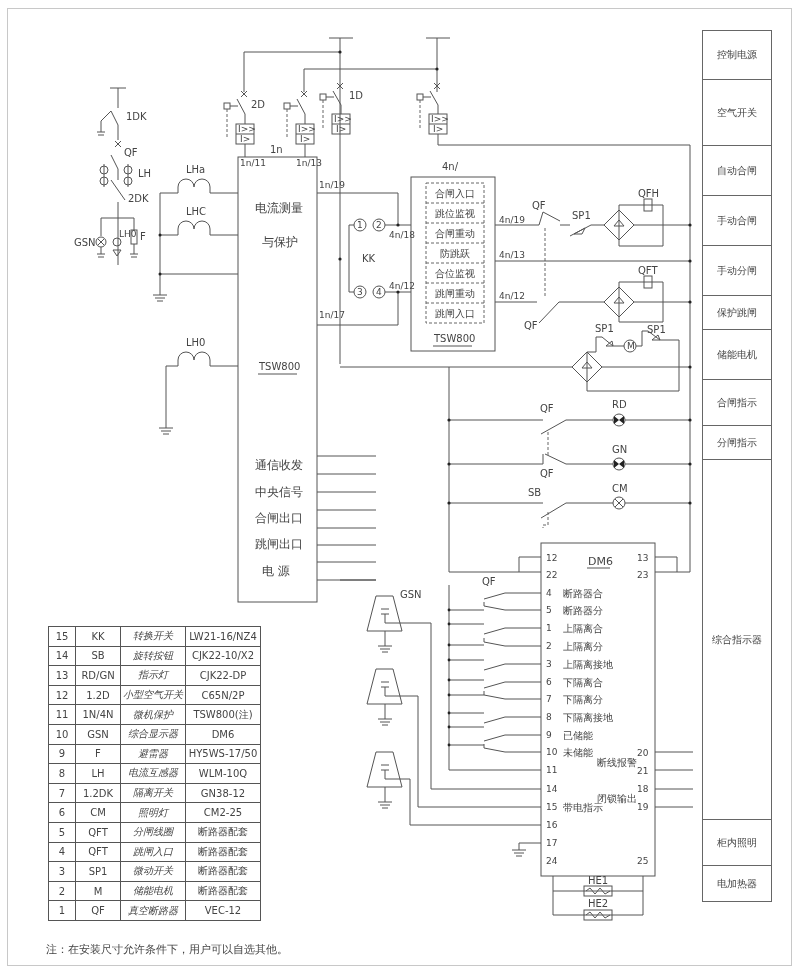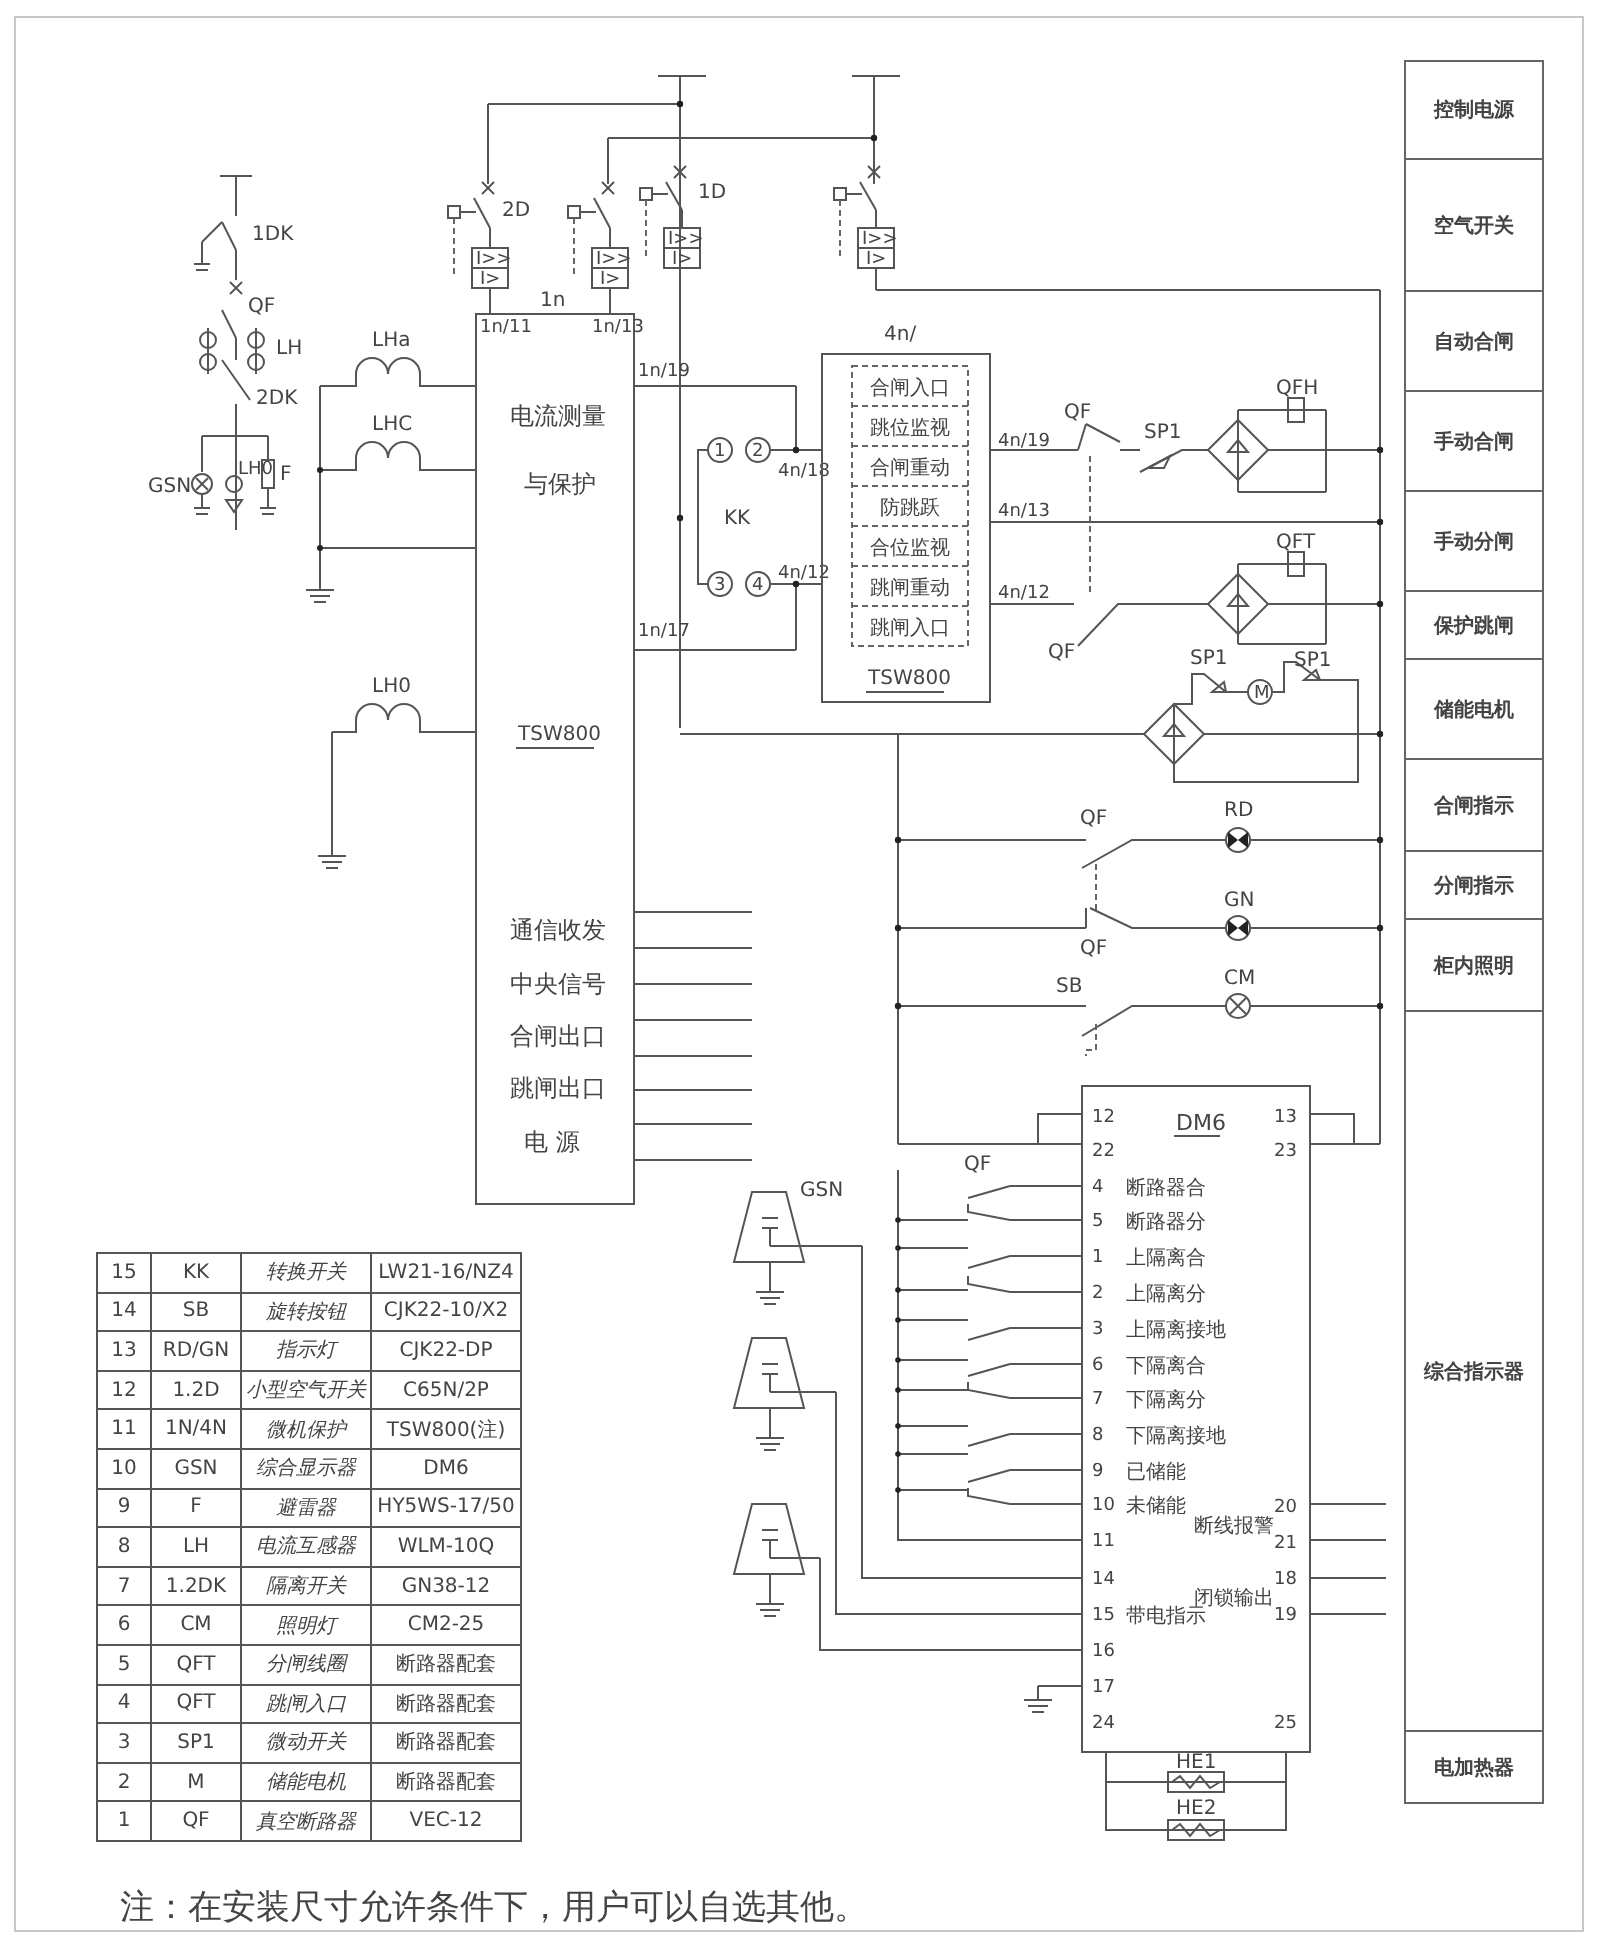--- a/index.html
+++ b/index.html
@@ -12,30 +12,30 @@
   .dash { stroke: #666; stroke-width: 1; fill: none; stroke-dasharray: 3 2; }
   .dot { fill: #222; }
   text { fill: #444; font-family: "DejaVu Sans", "Liberation Sans", sans-serif; }
   .t9 { font-size: 9px; }
   .t10 { font-size: 10px; }
   .t11 { font-size: 11px; }
   .t12 { font-size: 12px; }
   #side-panel { position: absolute; left: 702px; top: 30px; width: 70px; }
   .side-cell { border: 1px solid #666; border-top: none; box-sizing: border-box;
                display: flex; align-items: center; justify-content: center;
-               font-size: 10px; color: #444; font-weight: bold; }
+               font-size: 10px; color: #444; }
   .side-cell:first-child { border-top: 1px solid #666; }
   #parts-table { position: absolute; left: 48px; top: 626px; border-collapse: collapse; }
   #parts-table td { border: 1px solid #555; font-size: 10px; color: #444; text-align: center;
                     height: 18.6px; padding: 0 2px; white-space: nowrap; }
   #parts-table td.c0 { width: 22px; }
   #parts-table td.c1 { width: 40px; }
   #parts-table td.c2 { width: 56px; font-style: italic; }
   #parts-table td.c3 { width: 70px; }
-  #note { position: absolute; left: 60px; top: 942px; font-size: 17px; color: #444; }
+  #note { position: absolute; left: 46px; top: 942px; font-size: 11px; color: #444; }
 </style>
 </head>
 <body>
 
 <div id="frame"></div>
 
 <svg width="800" height="976">
 
   <g>
     <line class="w" x1="110" y1="88" x2="126" y2="88"></line>
@@ -497,22 +497,22 @@
 <div id="side-panel">
     <div class="side-cell" style="height: 50px;">控制电源</div>
     <div class="side-cell" style="height: 66px;">空气开关</div>
     <div class="side-cell" style="height: 50px;">自动合闸</div>
     <div class="side-cell" style="height: 50px; text-align: center;">手动合闸</div>
     <div class="side-cell" style="height: 50px;">手动分闸</div>
     <div class="side-cell" style="height: 34px;">保护跳闸</div>
     <div class="side-cell" style="height: 50px;">储能电机</div>
     <div class="side-cell" style="height: 46px;">合闸指示</div>
     <div class="side-cell" style="height: 34px;">分闸指示</div>
+    <div class="side-cell" style="height: 360px;">综合指示器</div>
     <div class="side-cell" style="height: 46px;">柜内照明</div>
-    <div class="side-cell" style="height: 360px;">综合指示器</div>
     <div class="side-cell" style="height: 36px;">电加热器</div>
   </div>
 
 <table id="parts-table">
     <tbody id="parts-body">
       <tr>
         <td class="c0">15</td>
         <td class="c1">KK</td>
         <td class="c2">转换开关</td>
         <td class="c3">LW21-16/NZ4</td>

